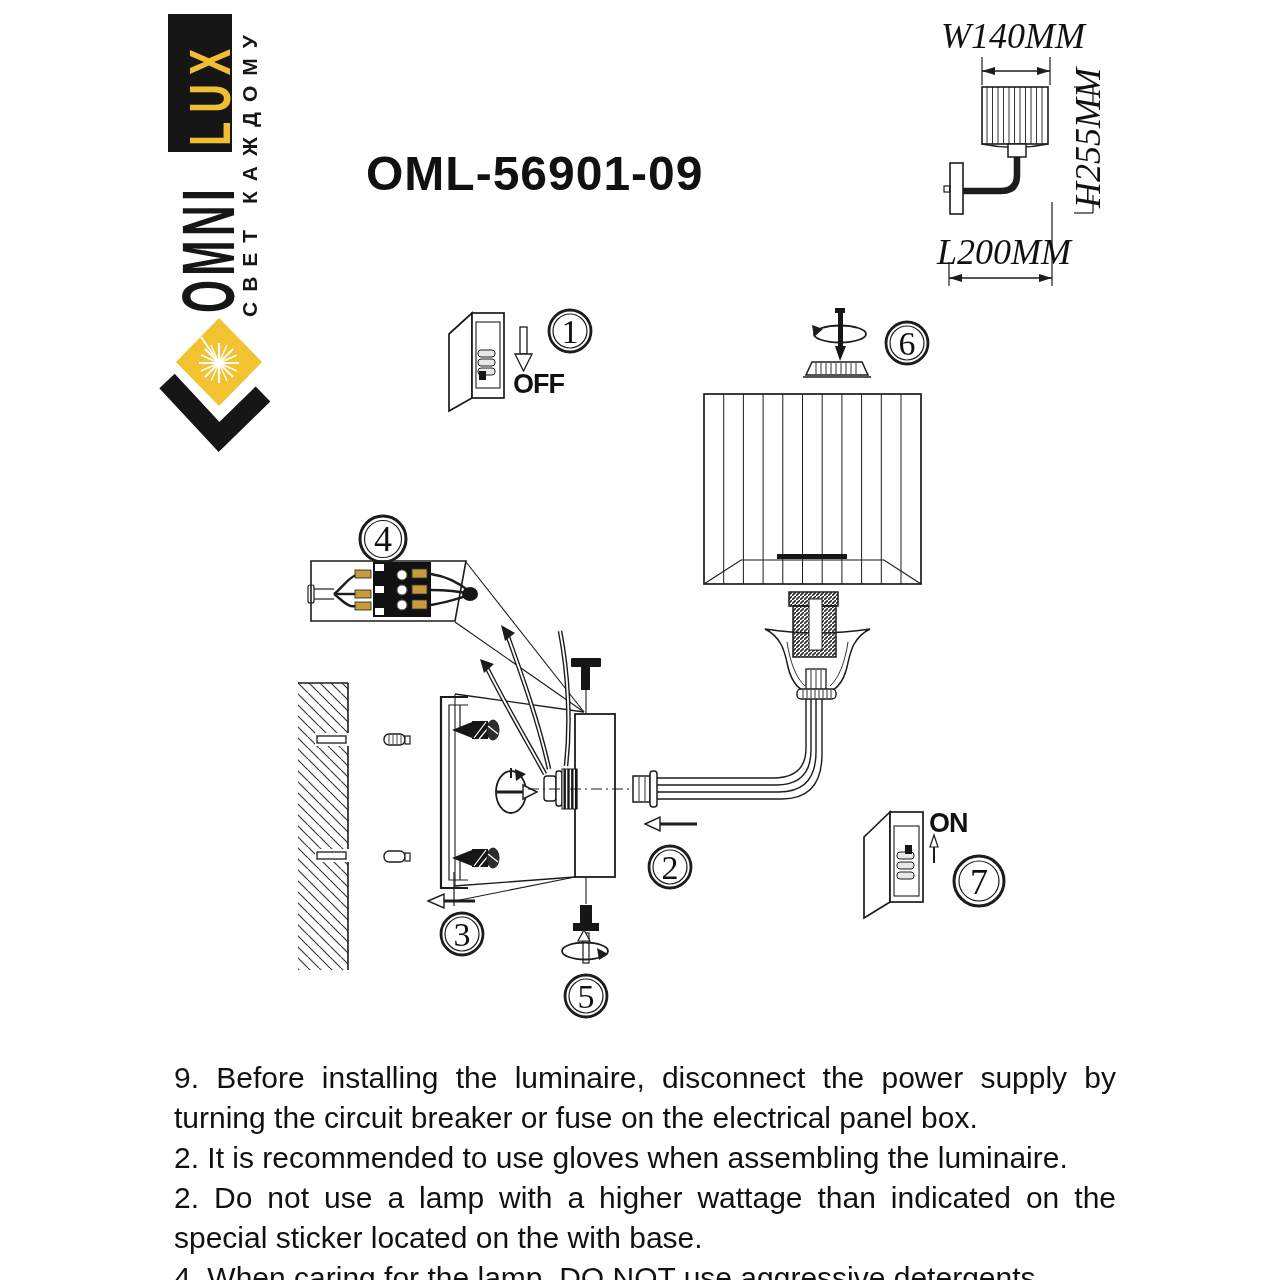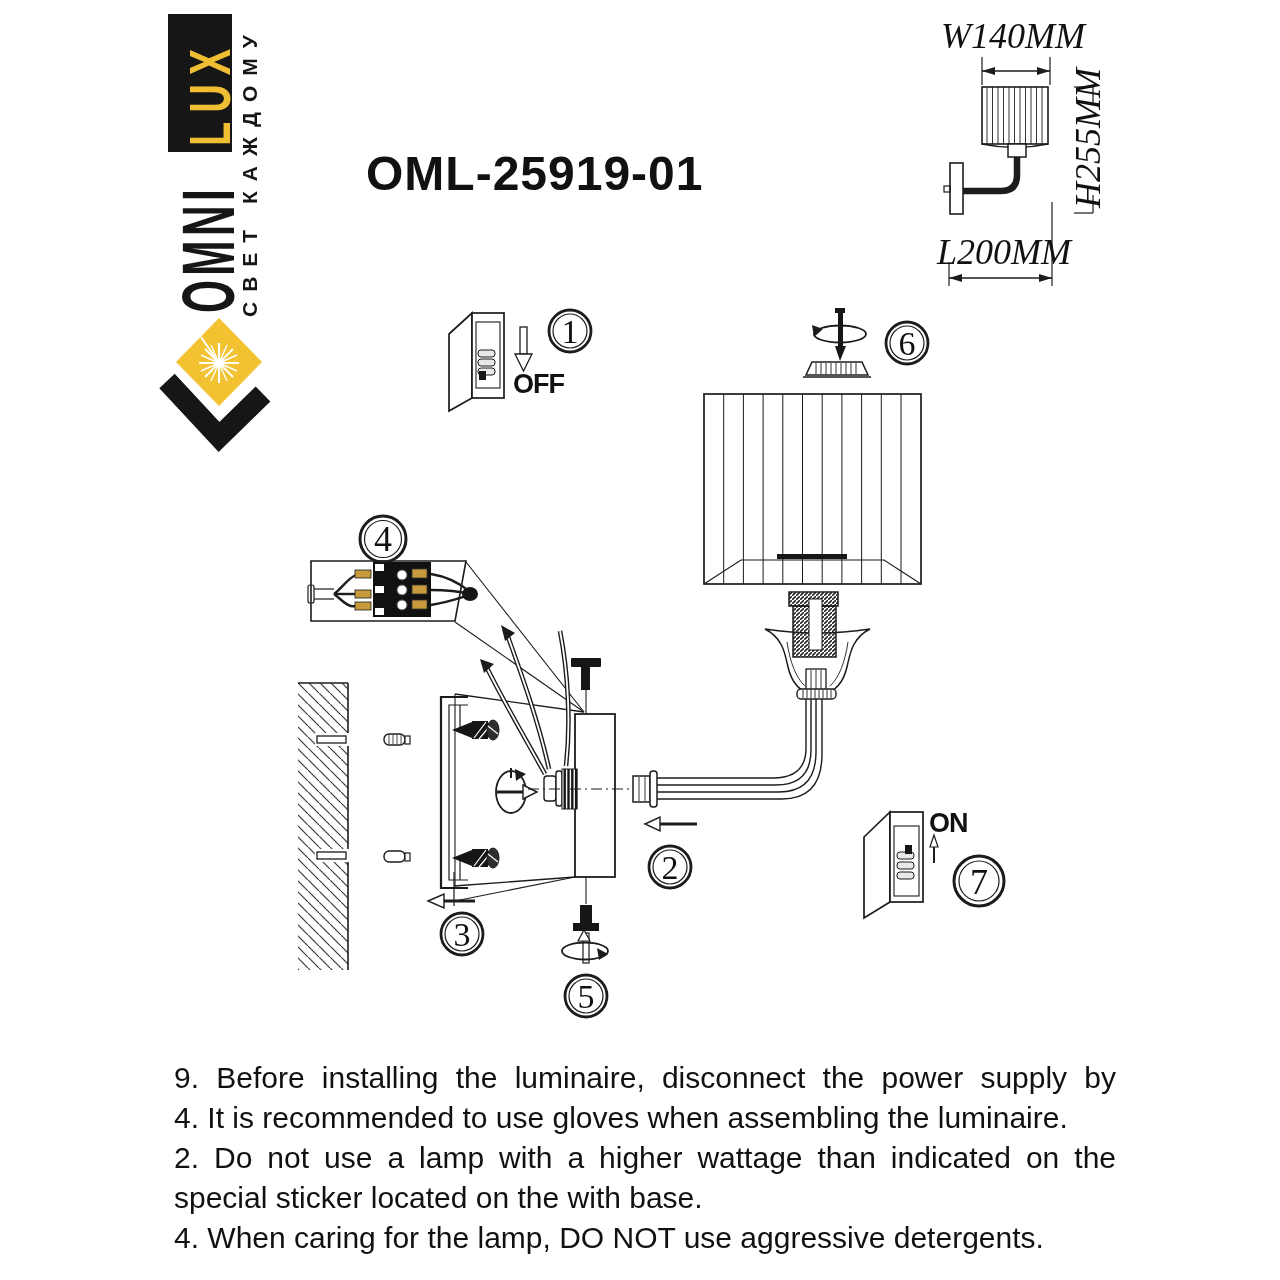--- a/index.html
+++ b/index.html
@@ -364,21 +364,22 @@
     <circle cx="979" cy="881" r="20" stroke-width="1.2"></circle>
     <text class="step-num big" x="979" y="894" stroke="none">7</text>
   </g>
 </svg>
 
 <div class="abs logo-box"></div>
 <div class="abs rot lux-text">LUX</div>
 <div class="abs rot omni-text">OMNI</div>
 <div class="abs rot tagline-text">СВЕТ КАЖДОМУ</div>
 
-<div class="abs title">OML-25919-01</div>
+<div class="abs title">OML-56901-09</div>
 
 <div class="abs instructions">
   <div class="instr-line stretch">9. Before installing the luminaire, disconnect the power supply by</div>
-  <div class="instr-line">4. It is recommended to use gloves when assembling the luminaire.</div>
+  <div class="instr-line">turning the circuit breaker or fuse on the electrical panel box.</div>
+  <div class="instr-line">2. It is recommended to use gloves when assembling the luminaire.</div>
   <div class="instr-line stretch">2. Do not use a lamp with a higher wattage than indicated on the</div>
   <div class="instr-line">special sticker located on the with base.</div>
   <div class="instr-line">4. When caring for the lamp, DO NOT use aggressive detergents.</div>
 </div>
 
 </body></html>

